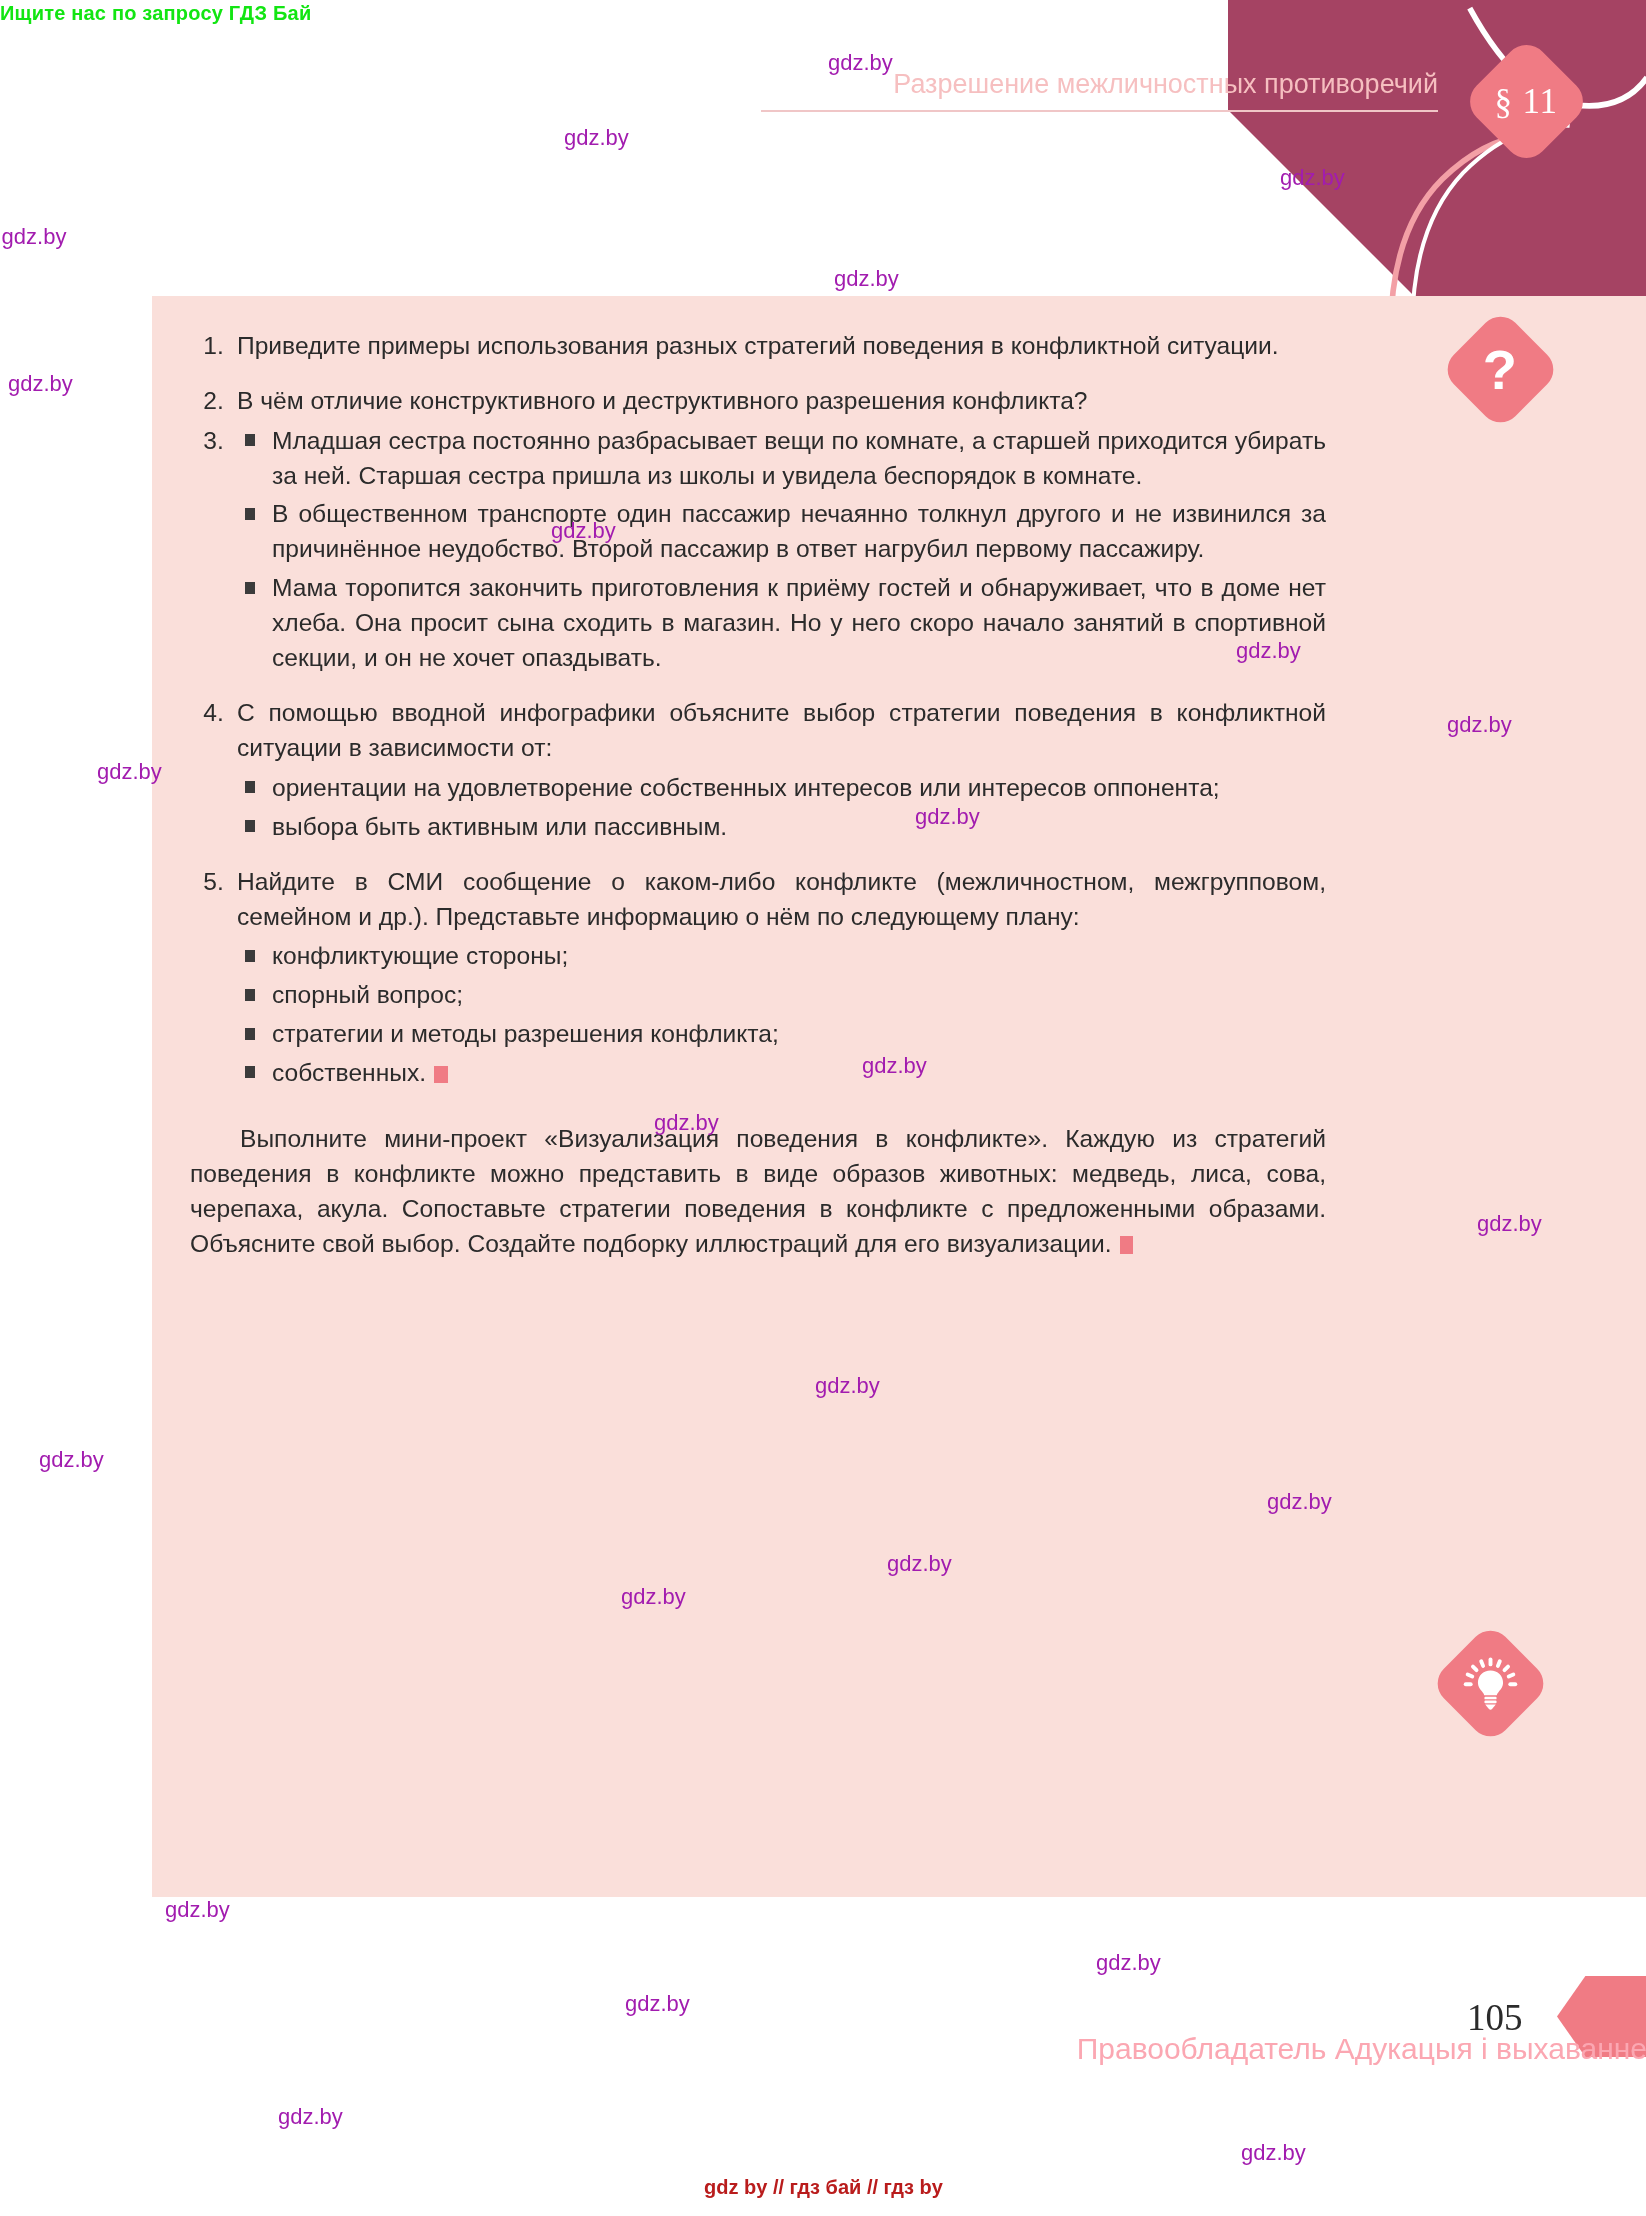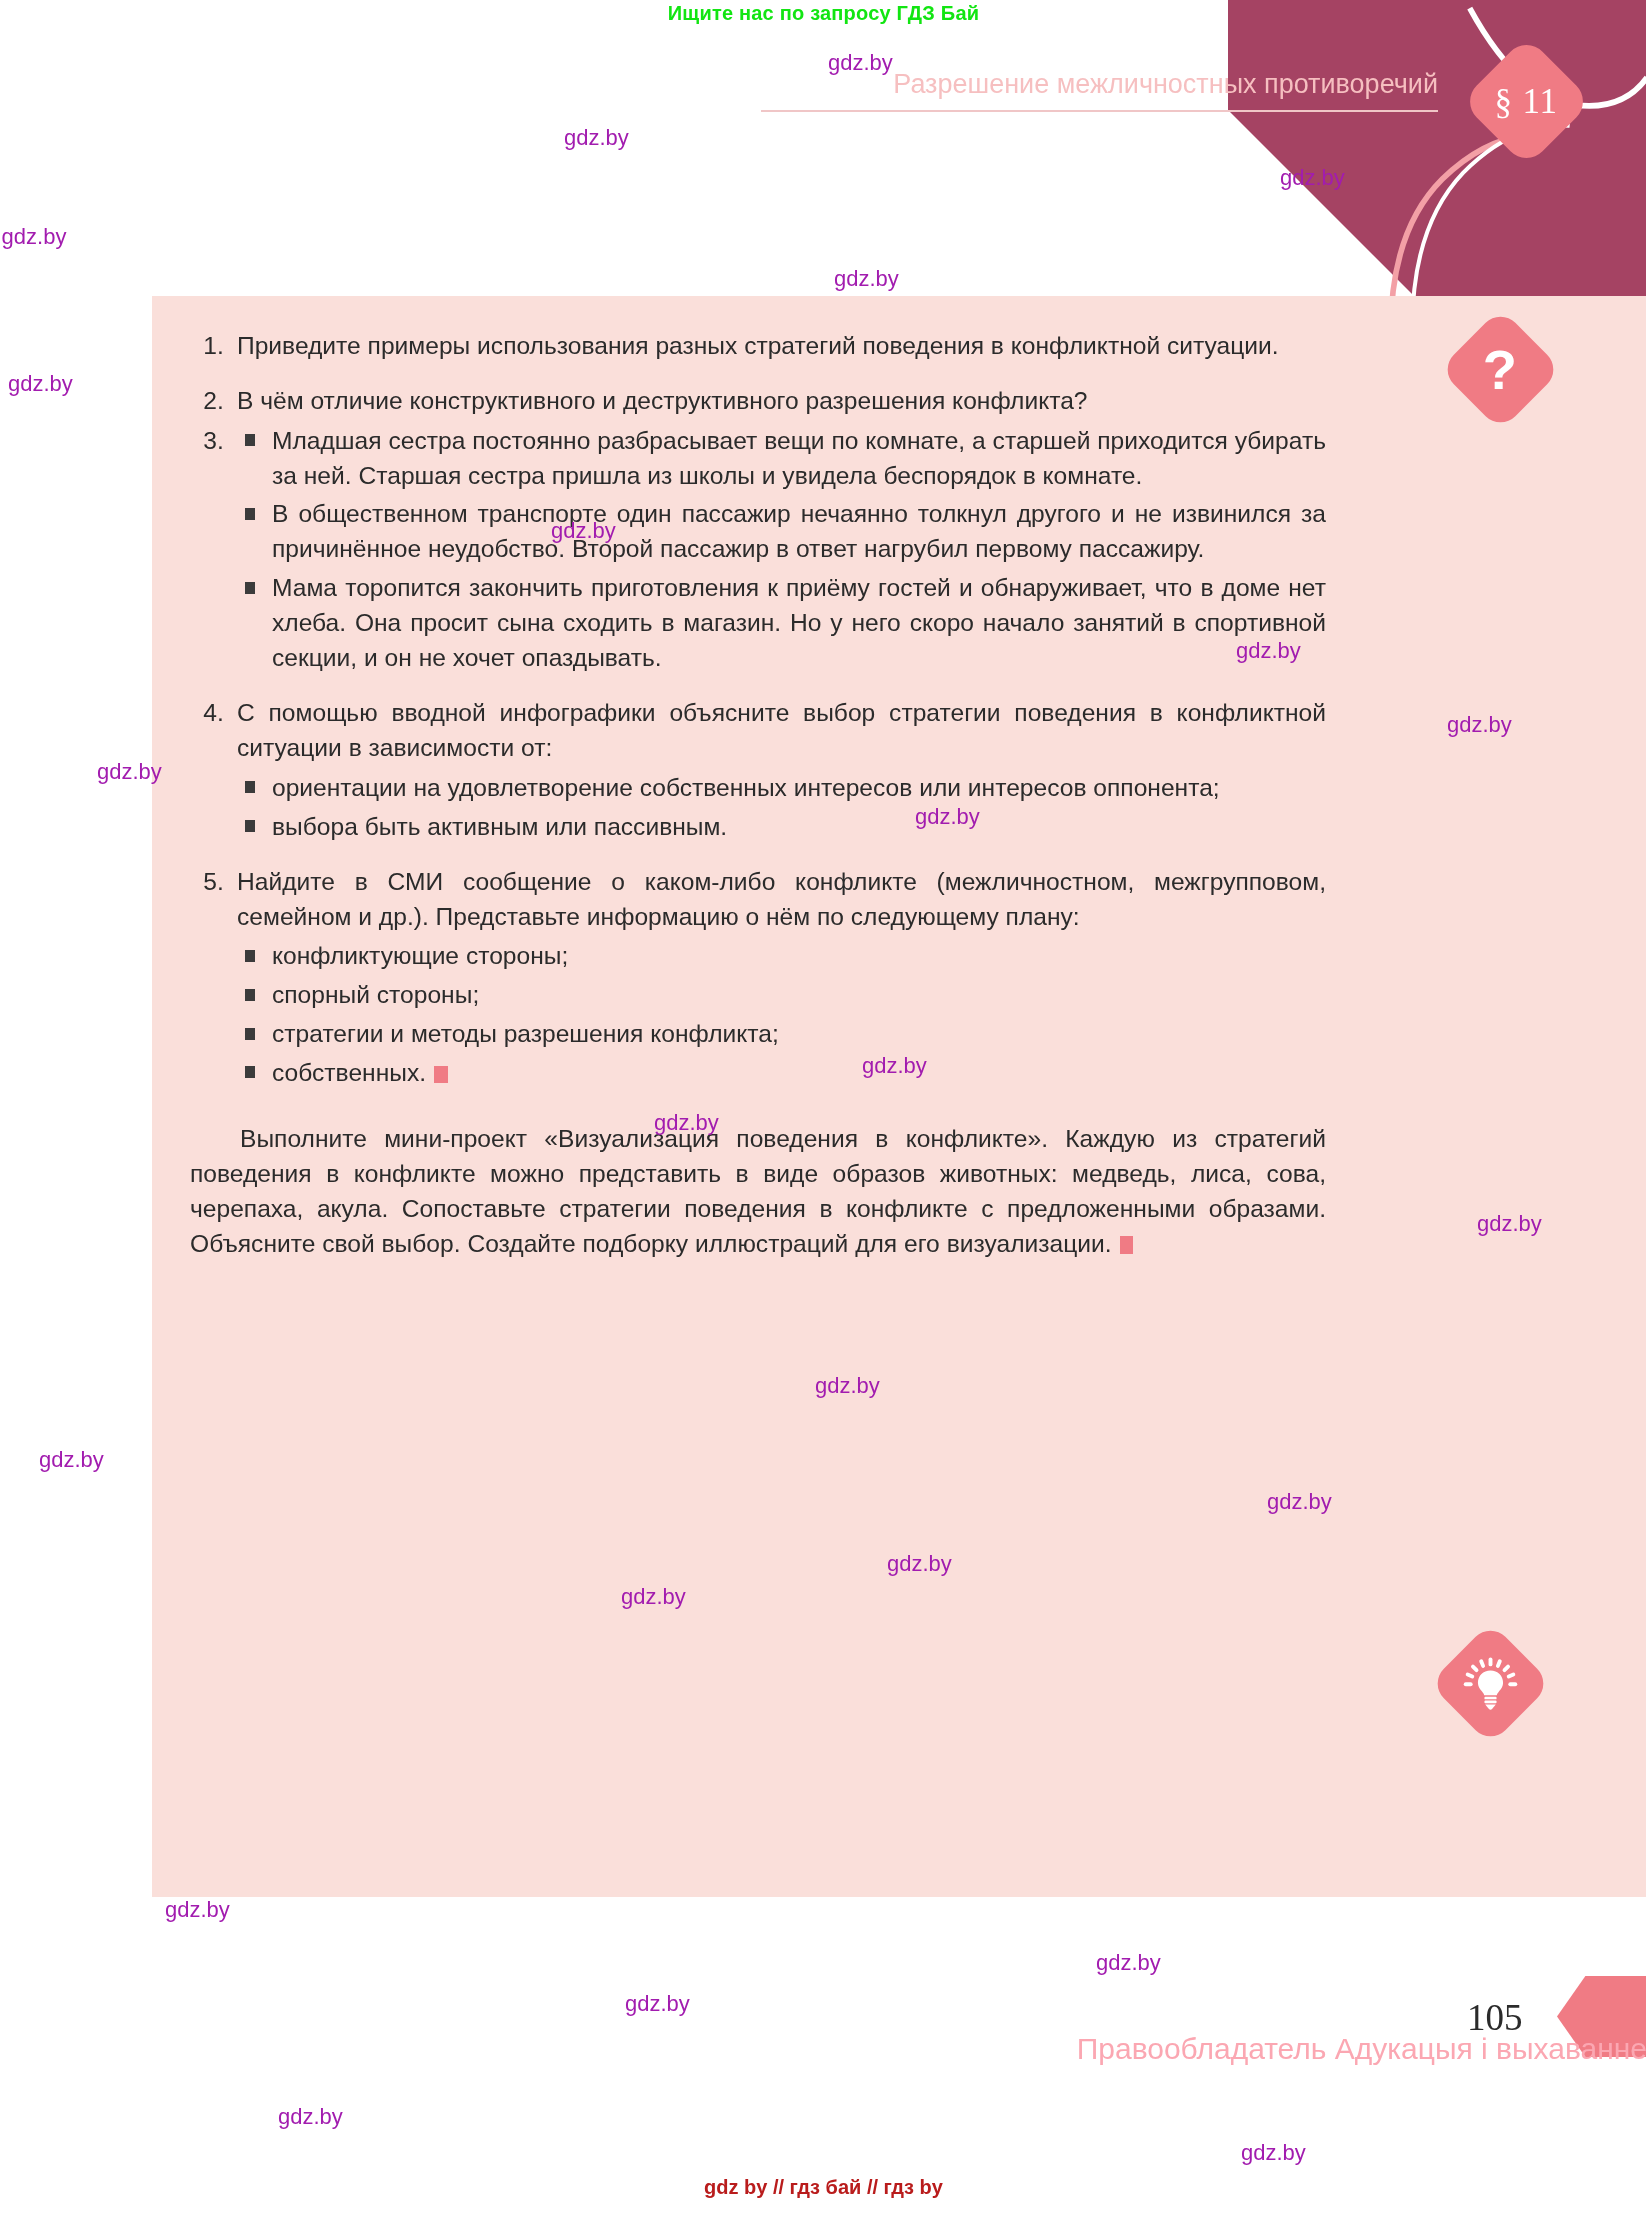--- a/index.html
+++ b/index.html
@@ -5,21 +5,21 @@
   html,body{margin:0;padding:0;}
   body{
     width:1647px;height:2216px;position:relative;overflow:hidden;
     background:#ffffff;
     font-family:"Liberation Sans", sans-serif;
     -webkit-font-smoothing:antialiased;
   }
 
   
   .promo{
-    position:absolute;top:1.6px;left:0;width:1647px;text-align:center;
+    position:absolute;top:1.6px;left:0;width:1647px;text-align:left;
     color:#12e512;font-weight:bold;font-size:20px;letter-spacing:0.2px;
     font-family:"Liberation Sans", sans-serif;
   }
 
   
   .corner-wrap{position:absolute;top:0;right:0;width:419px;height:379px;overflow:hidden;}
   .corner-shape{
     position:absolute;
     width:613px;height:379px;
     top:-90px;right:-145px;
@@ -185,21 +185,21 @@
         <ul class="blist">
           <li><span>ориентации на удовлетворение собственных интересов или интересов оппонента;</span></li>
           <li><span>выбора быть активным или пассивным.</span></li>
         </ul>
       </li>
       <li>
         <span class="num">5.</span>
         <span class="qtext">Найдите в СМИ сообщение о каком-либо конфликте (межличностном, межгрупповом, семейном и др.). Представьте информацию о нём по следующему плану:</span>
         <ul class="blist">
           <li><span>конфликтующие стороны;</span></li>
-          <li><span>спорный стороны;</span></li>
+          <li><span>спорный вопрос;</span></li>
           <li><span>стратегии и методы разрешения конфликта;</span></li>
           <li><span>собственных.</span><span class="endmark"></span></li>
         </ul>
       </li>
     </ol>
   <div class="para">
     <span>Выполните мини-проект «Визуализация поведения в конфликте». Каждую из стратегий поведения в конфликте можно представить в виде образов животных: медведь, лиса, сова, черепаха, акула. Сопоставьте стратегии поведения в конфликте с предложенными образами. Объясните свой выбор. Создайте подборку иллюстраций для его визуализации.</span><span class="endmark"></span>
   </div>
 </div>
 

